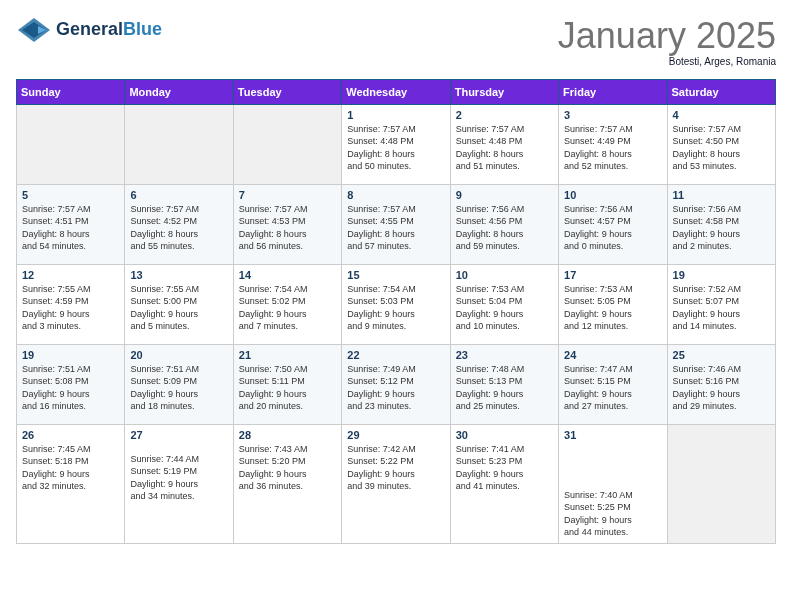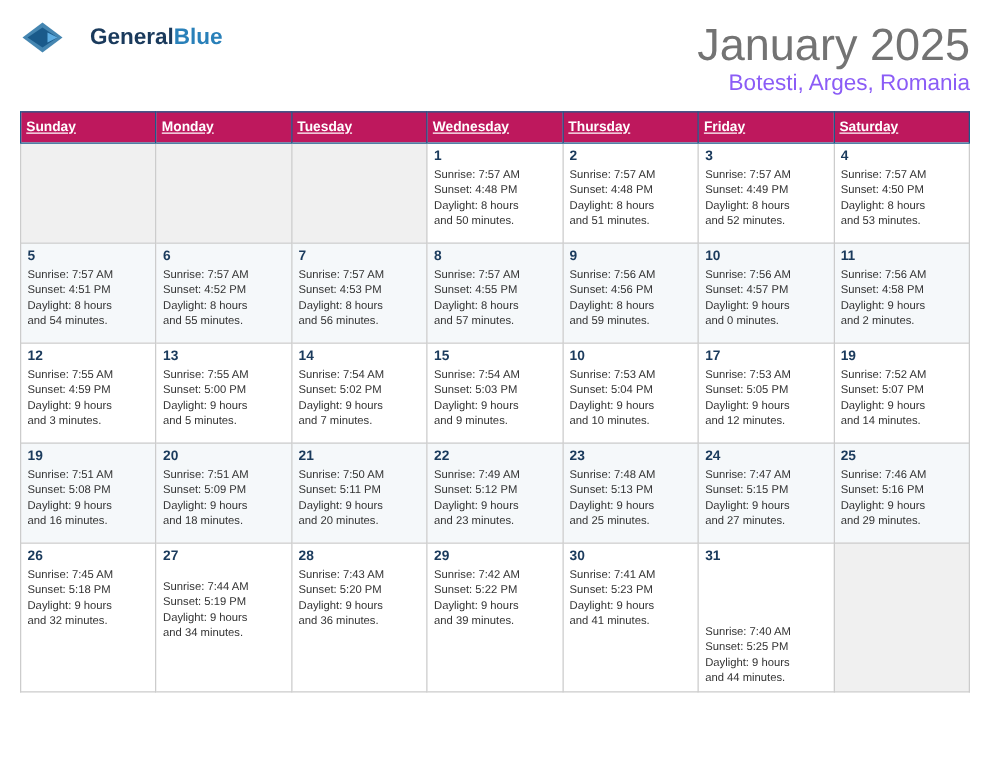--- a/index.html
+++ b/index.html
@@ -12,21 +12,21 @@
     }
     .header {
       display: flex;
       justify-content: space-between;
       align-items: flex-start;
       margin-bottom: 12px;
     }
     .logo {
       display: flex;
       align-items: center;
-      gap: 20px;
+      gap: 4px;
     }
     .logo-text {
       font-size: 18px;
       font-weight: bold;
       color: #1a3a5c;
       line-height: 1.1;
     }
     .logo-text span {
       color: #2980b9;
     }
@@ -37,37 +37,36 @@
     .title-block {
       text-align: right;
     }
     .cal-title {
       font-size: 36px;
       font-weight: 300;
       color: #737373;
       line-height: 1.1;
     }
     .cal-subtitle {
-      font-size: 18px;
-      color: #8b5cf6;
+      font-size: 10px;
+      color: #0f172a;
     }
     table {
       width: 100%;
       border-collapse: collapse;
       table-layout: fixed;
     }
     thead tr th {
-      background: #be185d;
+      background: #6d28d9;
       color: #fff;
       font-size: 11px;
       font-weight: bold;
       padding: 6px 4px;
       text-align: left;
       border: 1px solid #1a5a8a;
-      text-decoration: underline;
     }
     tbody tr td {
       border: 1px solid #ccc;
       vertical-align: top;
       padding: 4px 5px;
       font-size: 9.5px;
       color: #222;
       height: 80px;
       background: #fff;
     }

